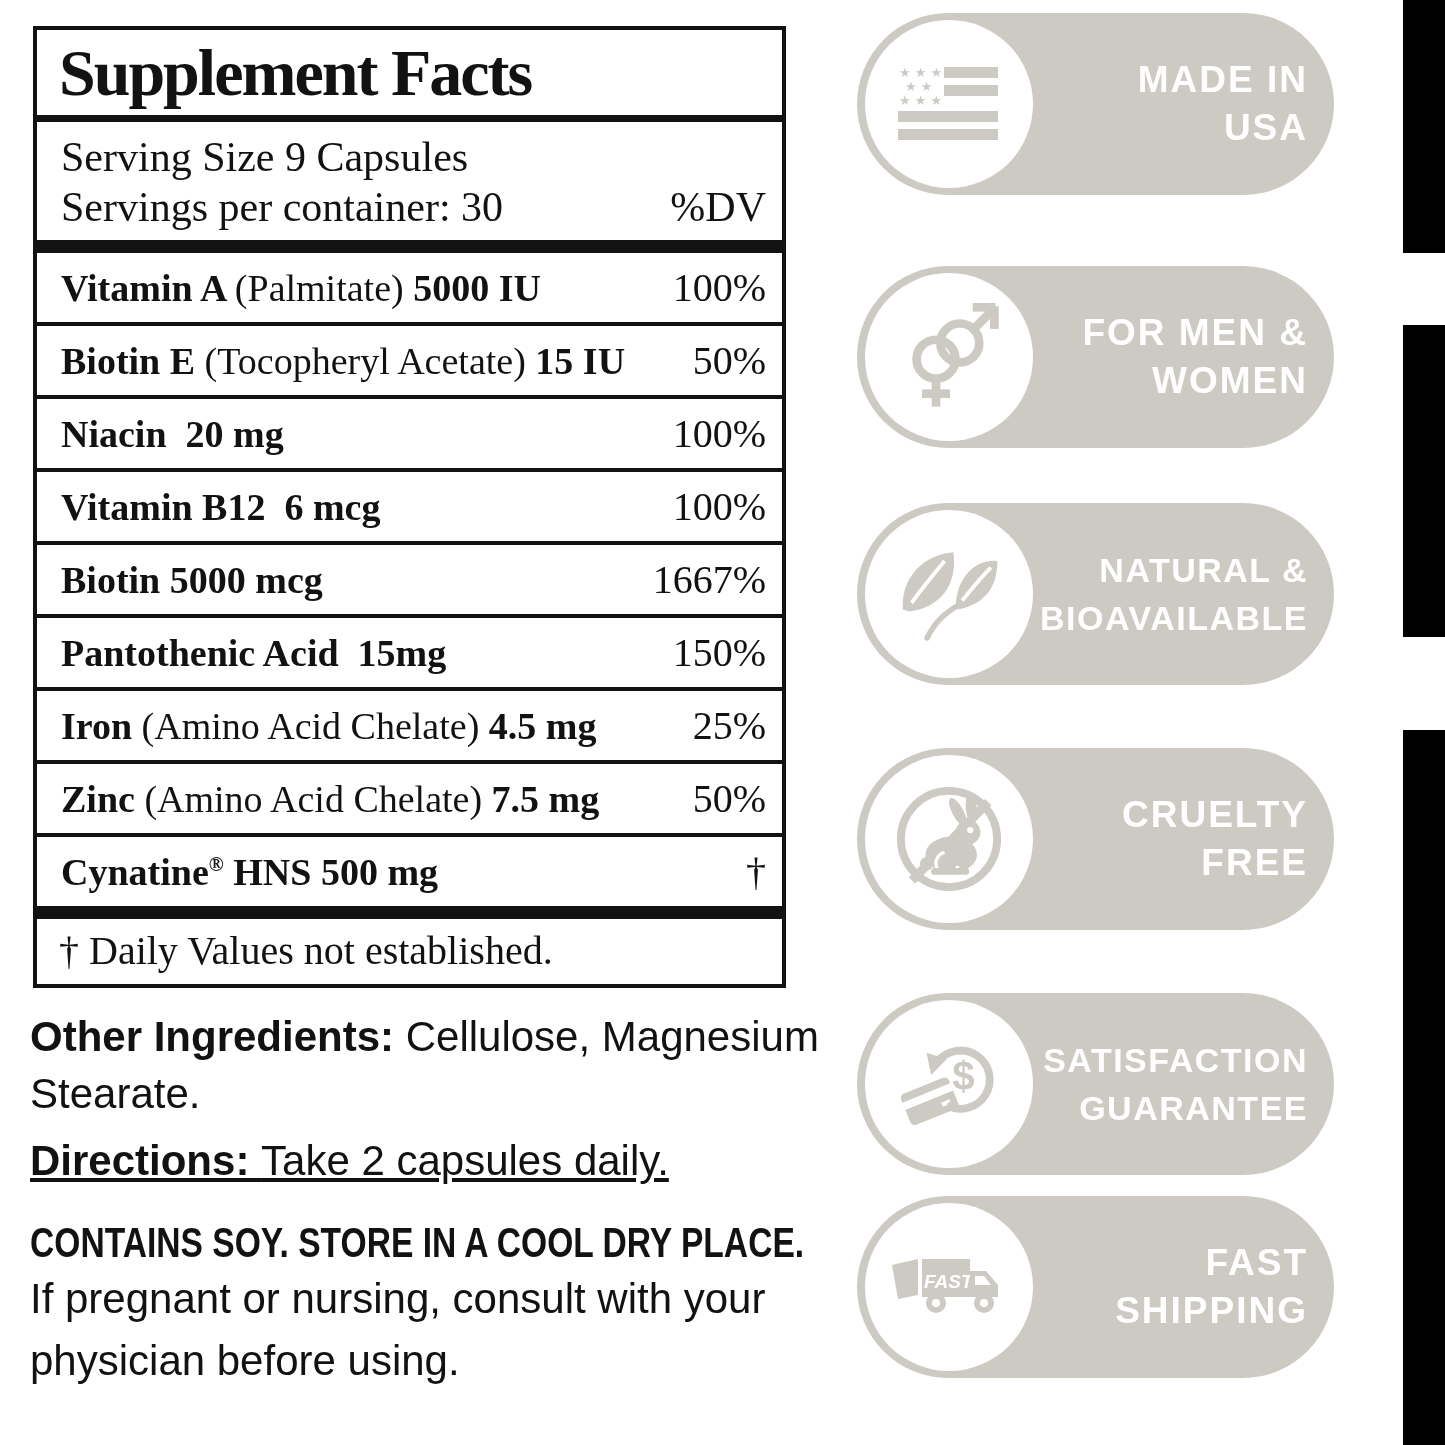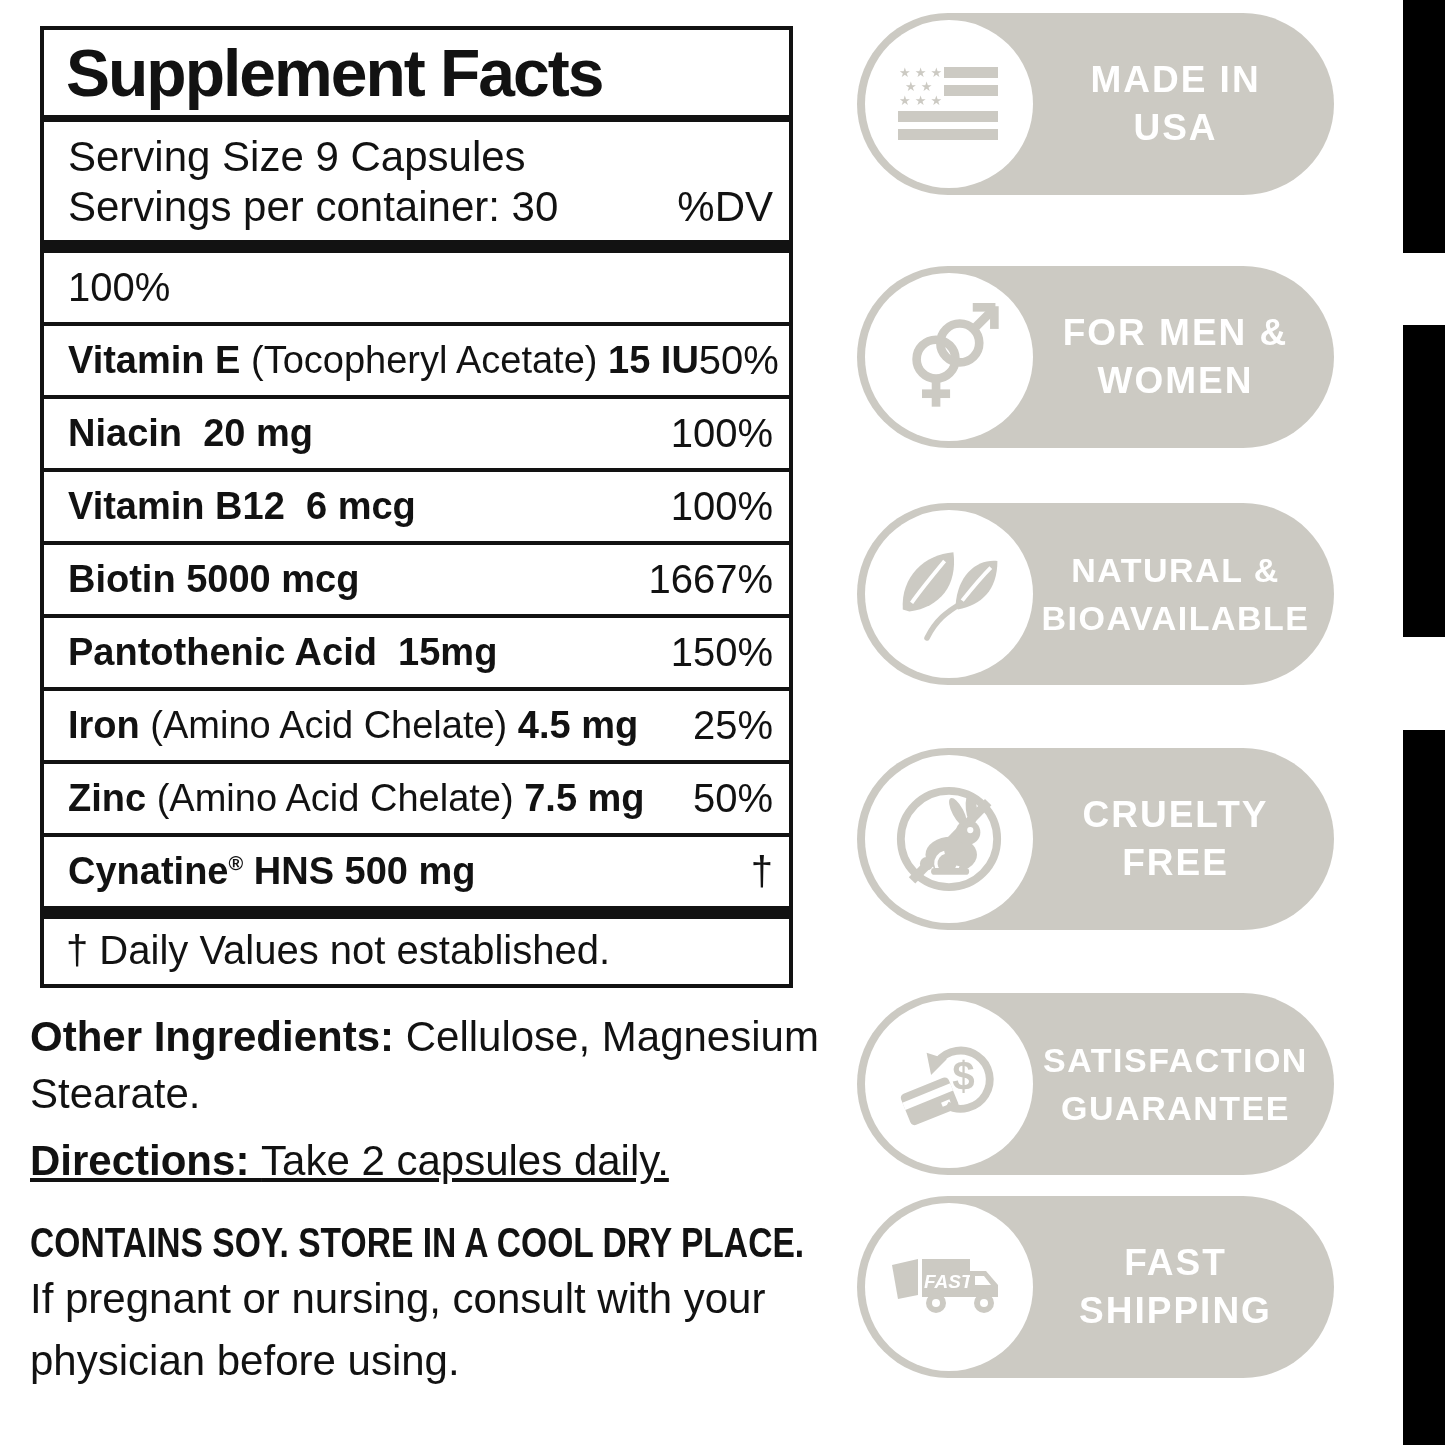--- a/index.html
+++ b/index.html
@@ -1,21 +1,21 @@
 <!DOCTYPE html>
 <html><head>
 <meta charset="utf-8">
 <style>
   html,body{margin:0;padding:0;background:#fff;}
   .page{position:relative;width:1445px;height:1445px;background:#ffffff;overflow:hidden;
         font-family:"Liberation Sans",sans-serif;color:#121212;}
 
   
-  .facts-panel{position:absolute;left:40px;top:26px;width:753px;height:962px;
-               border:4px solid #121212;box-sizing:border-box;background:#fff;}
+  .facts-panel{position:absolute;left:33px;top:26px;width:753px;height:962px;
+               border:4px solid #121212;box-sizing:border-box;background:#fff;font-family:Liberation Serif, serif;}
   .sf-title{height:85px;display:flex;align-items:center;padding-left:22px;
             font-size:66px;font-weight:700;letter-spacing:-2px;}
   .rule-med{height:7px;background:#121212;}
   .bar-thick{height:13px;background:#121212;}
   .serving{padding:10px 16px 8px 24px;font-size:42px;line-height:50px;}
   .serving-line2{display:flex;justify-content:space-between;align-items:flex-end;}
   .sf-row{display:flex;justify-content:space-between;align-items:center;
           height:69px;padding:0 16px 0 24px;border-top:4px solid #121212;}
   .sf-row.first{border-top:none;}
   .row-name{font-size:38px;white-space:pre;}
@@ -34,21 +34,21 @@
   #par-allergen{top:1214px;font-weight:700;font-size:42px;white-space:nowrap;
                 transform:scaleX(0.8);transform-origin:left top;letter-spacing:0px;}
   #par-warning{top:1268px;line-height:62px;}
 
   
   .badge{position:absolute;left:857px;width:477px;height:182px;border-radius:91px;
          background:#cccac3;}
   .badge-circle{position:absolute;left:8px;top:7px;width:168px;height:168px;border-radius:50%;
                 background:#ffffff;display:flex;align-items:center;justify-content:center;}
   .badge-text{position:absolute;left:186px;right:26px;top:0;bottom:0;display:flex;
-              flex-direction:column;align-items:center;justify-content:center;
+              flex-direction:column;align-items:flex-end;justify-content:center;
               color:#ffffff;font-weight:700;font-size:37px;letter-spacing:2px;line-height:48px;}
   .badge-text span{white-space:nowrap;}
   #badge-0{top:13px;}  #badge-1{top:266px;} #badge-2{top:503px;}
   #badge-3{top:748px;} #badge-4{top:993px;} #badge-5{top:1196px;}
   #badge-2 .badge-text,#badge-4 .badge-text{font-size:34px;letter-spacing:1.5px;}
 
   .icon-svg{display:block;}
   .flag-star{font-family:"DejaVu Sans",sans-serif;font-size:13px;fill:#cccac3;}
 
   
@@ -69,24 +69,25 @@
     <div class="serving">
       <div>Serving Size 9 Capsules</div>
       <div class="serving-line2">
         <span>Servings per container: 30</span>
         <span>%DV</span>
       </div>
     </div>
     <div class="bar-thick"></div>
 
     <div class="sf-row first">
+      <div class="row-name"><span class="b">Vitamin A </span><sup></sup><span class="r">(Palmitate) </span><span class="b">5000 IU</span></div>
       <div class="row-dv">100%</div>
     </div>
     <div class="sf-row">
-      <div class="row-name"><span class="b">Vitamin E </span><sup></sup><span class="r">(Tocopheryl Acetate) </span><span class="b">15 IU</span></div>
+      <div class="row-name"><span class="b">Biotin E </span><sup></sup><span class="r">(Tocopheryl Acetate) </span><span class="b">15 IU</span></div>
       <div class="row-dv">50%</div>
     </div>
     <div class="sf-row">
       <div class="row-name"><span class="b">Niacin  20 mg</span><sup></sup><span class="r"></span><span class="b"></span></div>
       <div class="row-dv">100%</div>
     </div>
     <div class="sf-row">
       <div class="row-name"><span class="b">Vitamin B12  6 mcg</span><sup></sup><span class="r"></span><span class="b"></span></div>
       <div class="row-dv">100%</div>
     </div>

